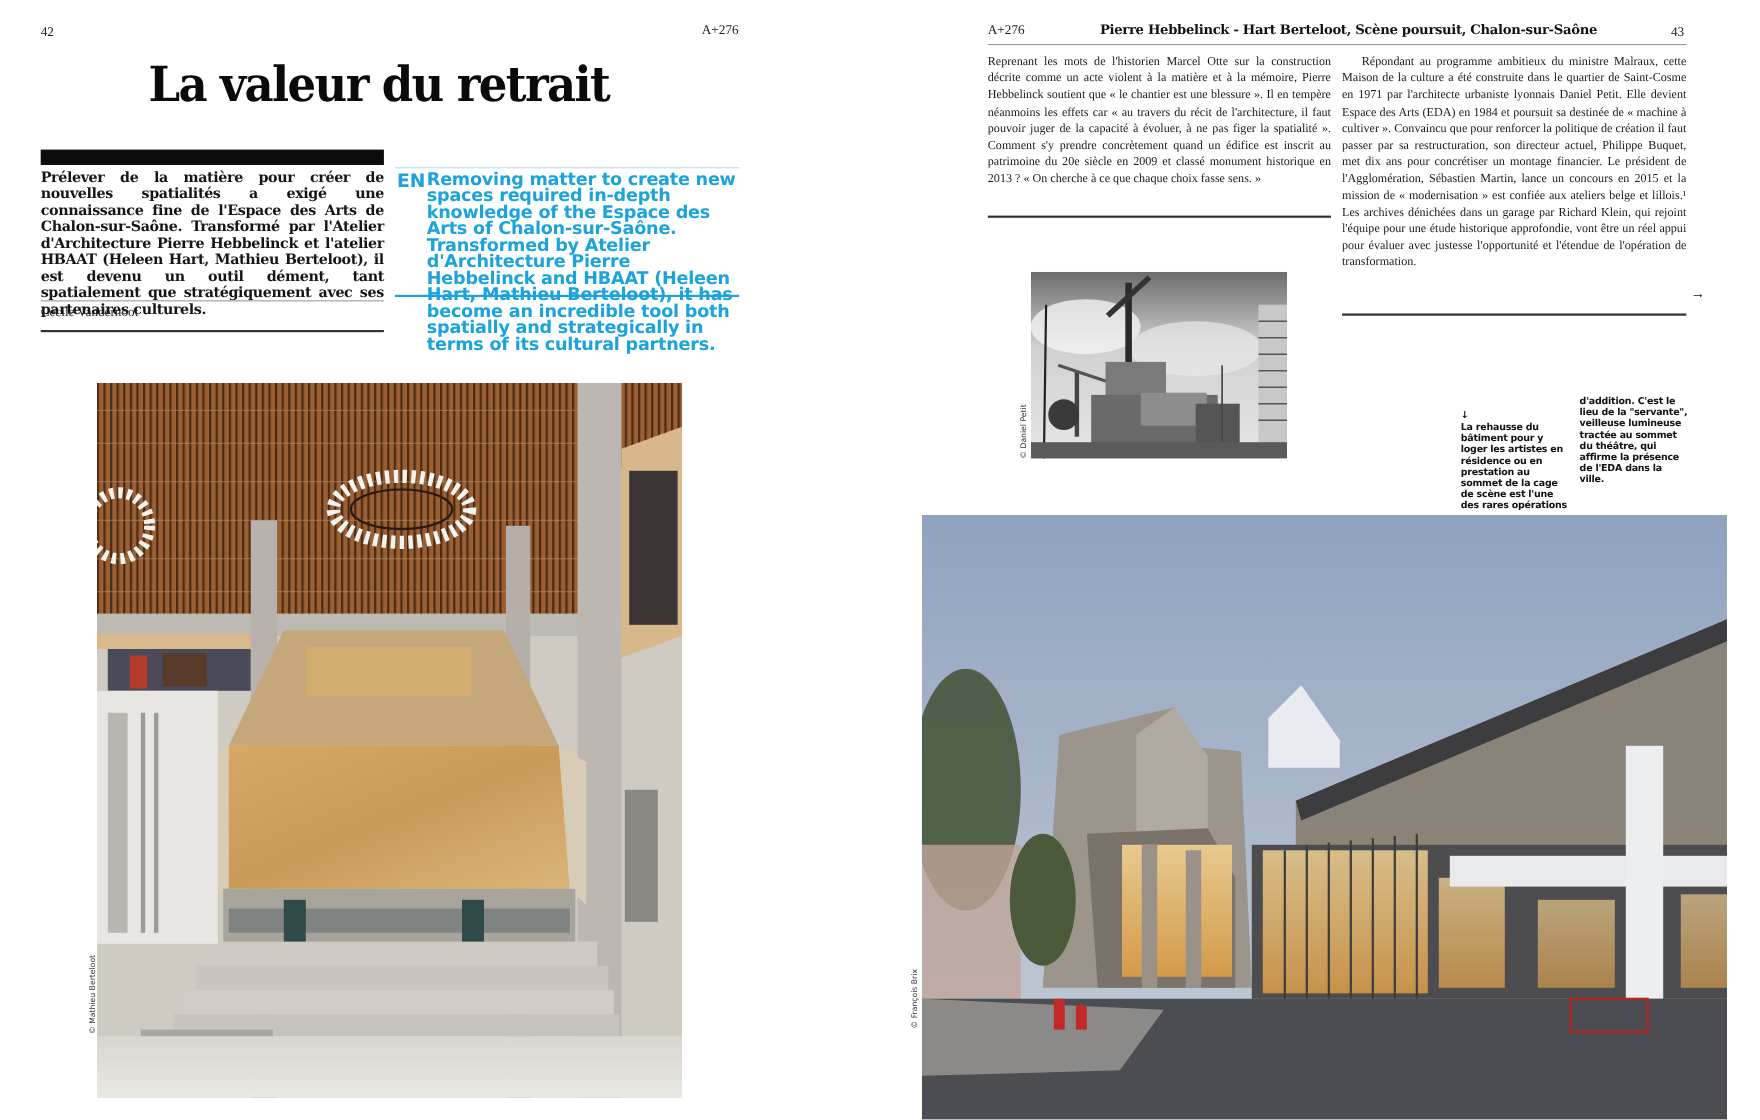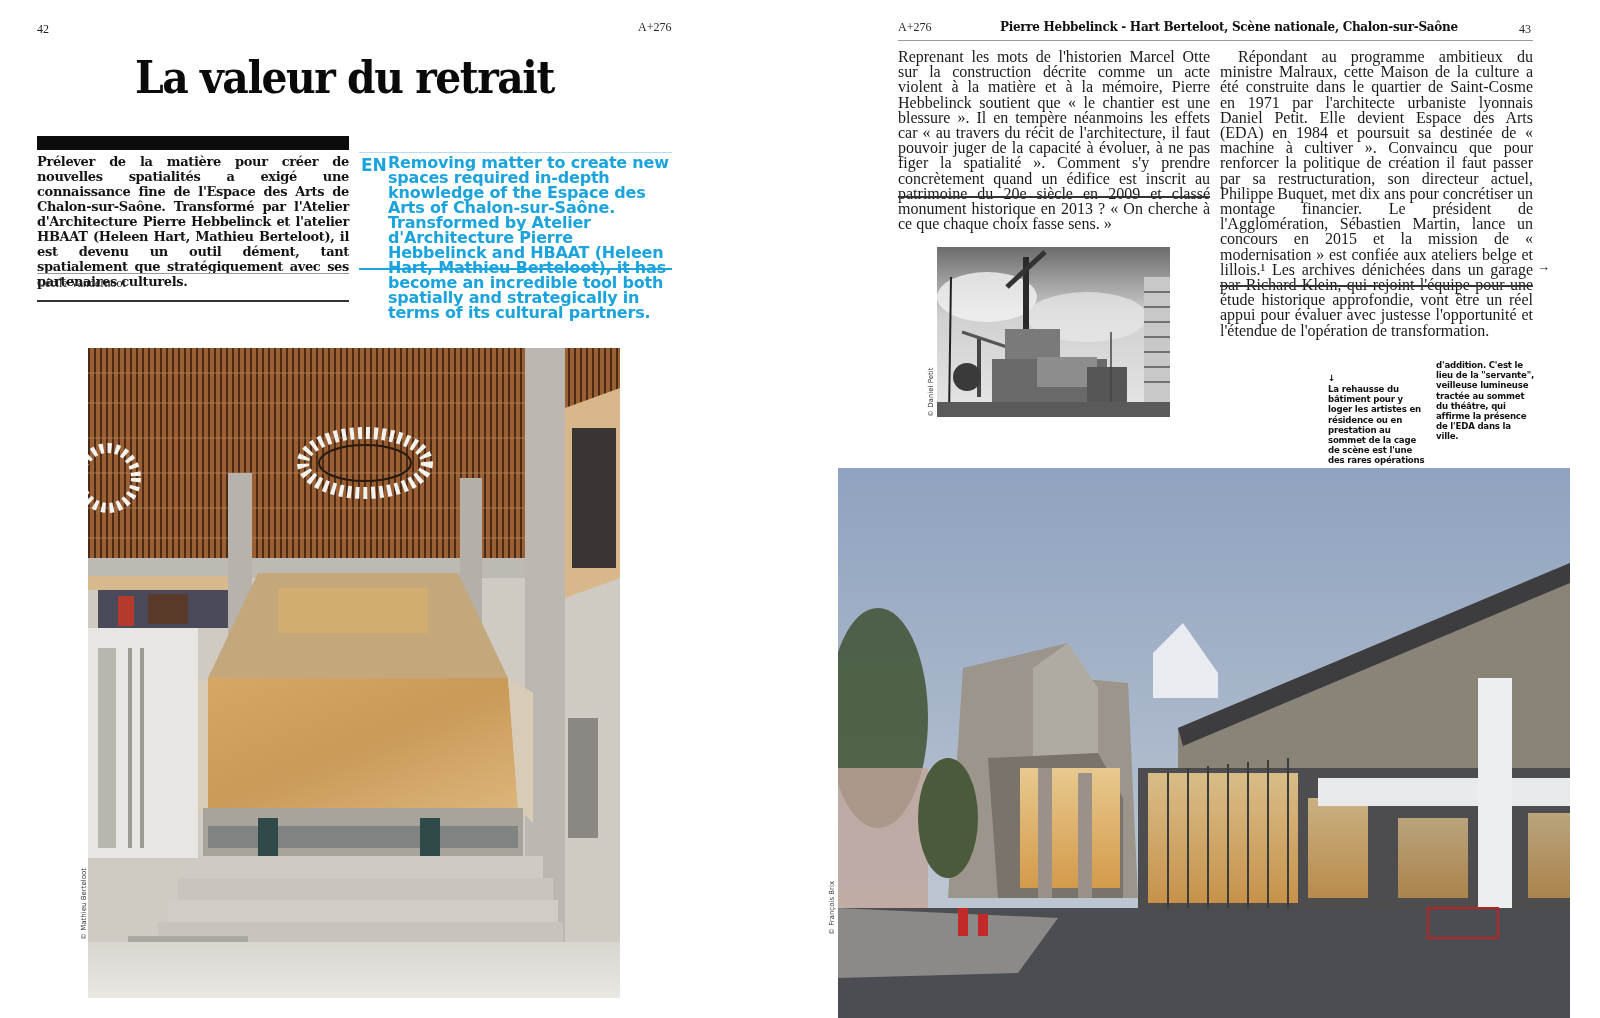--- a/index.html
+++ b/index.html
@@ -25,21 +25,21 @@
     text-align: justify;
   }
   .author { font-size: 12px; color: #222; }
   .en-tag { font-family: "DejaVu Sans", sans-serif; font-weight: bold; font-size: 17px; color: #1aa3dc; }
   .en-text {
     font-family: "DejaVu Sans", sans-serif; font-weight: bold;
     font-size: 16px; line-height: 15px; color: #1aa3dc; letter-spacing: -0.2px;
   }
   .running-head { font-family: "DejaVu Serif", serif; font-weight: bold; font-size: 12px; color: #111; letter-spacing: -0.3px; white-space: nowrap; }
   .body-col {
-    font-size: 16px; line-height: 15.2px; color: #1a1a1a; text-align: justify;
+    font-size: 11px; line-height: 15.2px; color: #1a1a1a; text-align: justify;
     font-family: "Liberation Serif", serif;
   }
   .body-col p { margin: 0; }
   .indent { text-indent: 18px; }
   .caption {
     font-family: "DejaVu Sans", sans-serif; font-weight: bold; font-size: 8.6px;
     line-height: 10.2px; color: #111; letter-spacing: -0.2px;
   }
   .credit {
     font-family: "DejaVu Sans", sans-serif; font-size: 7px; color: #333;
@@ -135,21 +135,21 @@
     <rect x="0" y="280" width="110" height="230" fill="#e7e6e2"></rect>
     <rect x="10" y="300" width="18" height="200" fill="#b9b6b0"></rect>
     <rect x="40" y="300" width="4" height="200" fill="#9e9b95"></rect>
     <rect x="52" y="300" width="4" height="200" fill="#9e9b95"></rect>
     <rect x="480" y="370" width="30" height="120" fill="#8b8884"></rect>
   </svg>
 </div>
 <div class="abs credit" style="left:80px; top:940px;">© Mathieu Berteloot</div>
 
 <div class="abs folio" style="left:898px; top:20px;">A+276</div>
-<div class="abs running-head" style="left:1000px; top:20px;">Pierre Hebbelinck - Hart Berteloot, Scène nationale, Chalon-sur-Saône</div>
+<div class="abs running-head" style="left:1000px; top:20px;">Pierre Hebbelinck - Hart Berteloot, Scène poursuit, Chalon-sur-Saône</div>
 <div class="abs folio" style="left:1519px; top:22px;text-align:right;">43</div>
 <div class="abs rule-thin" style="left:898px; top:40px; width:635px; height:1px;"></div>
 
 <div class="abs body-col" style="left:898px; top:49px; width:312px;">
   <p>Reprenant les mots de l'historien Marcel Otte sur la construction décrite comme un acte violent à la matière et à la mémoire, Pierre Hebbelinck soutient que « le chantier est une blessure ». Il en tempère néanmoins les effets car « au travers du récit de l'architecture, il faut pouvoir juger de la capacité à évoluer, à ne pas figer la spatialité ». Comment s'y prendre concrètement quand un édifice est inscrit au patrimoine du 20e siècle en 2009 et classé monument historique en 2013 ? « On cherche à ce que chaque choix fasse sens. »</p>
 </div>
 <div class="abs rule" style="left:898px; top:196px; width:312px; height:1.5px;"></div>
 
 <div class="abs body-col" style="left:1220px; top:49px; width:313px;">
   <p class="indent">Répondant au programme ambitieux du ministre Malraux, cette Maison de la culture a été construite dans le quartier de Saint-Cosme en 1971 par l'architecte urbaniste lyonnais Daniel Petit. Elle devient Espace des Arts (EDA) en 1984 et poursuit sa destinée de « machine à cultiver ». Convaincu que pour renforcer la politique de création il faut passer par sa restructuration, son directeur actuel, Philippe Buquet, met dix ans pour concrétiser un montage financier. Le président de l'Agglomération, Sébastien Martin, lance un concours en 2015 et la mission de « modernisation » est confiée aux ateliers belge et lillois.¹ Les archives dénichées dans un garage par Richard Klein, qui rejoint l'équipe pour une étude historique approfondie, vont être un réel appui pour évaluer avec justesse l'opportunité et l'étendue de l'opération de transformation.</p>

